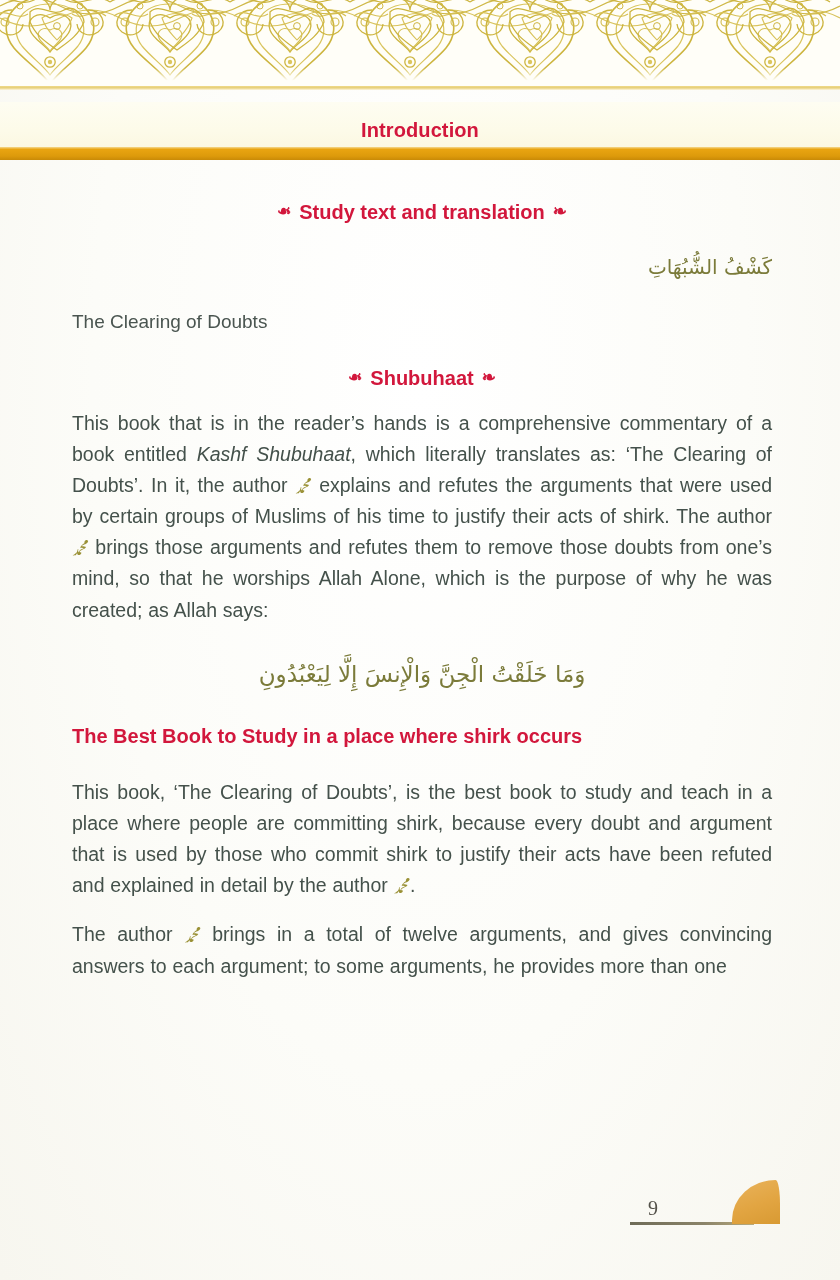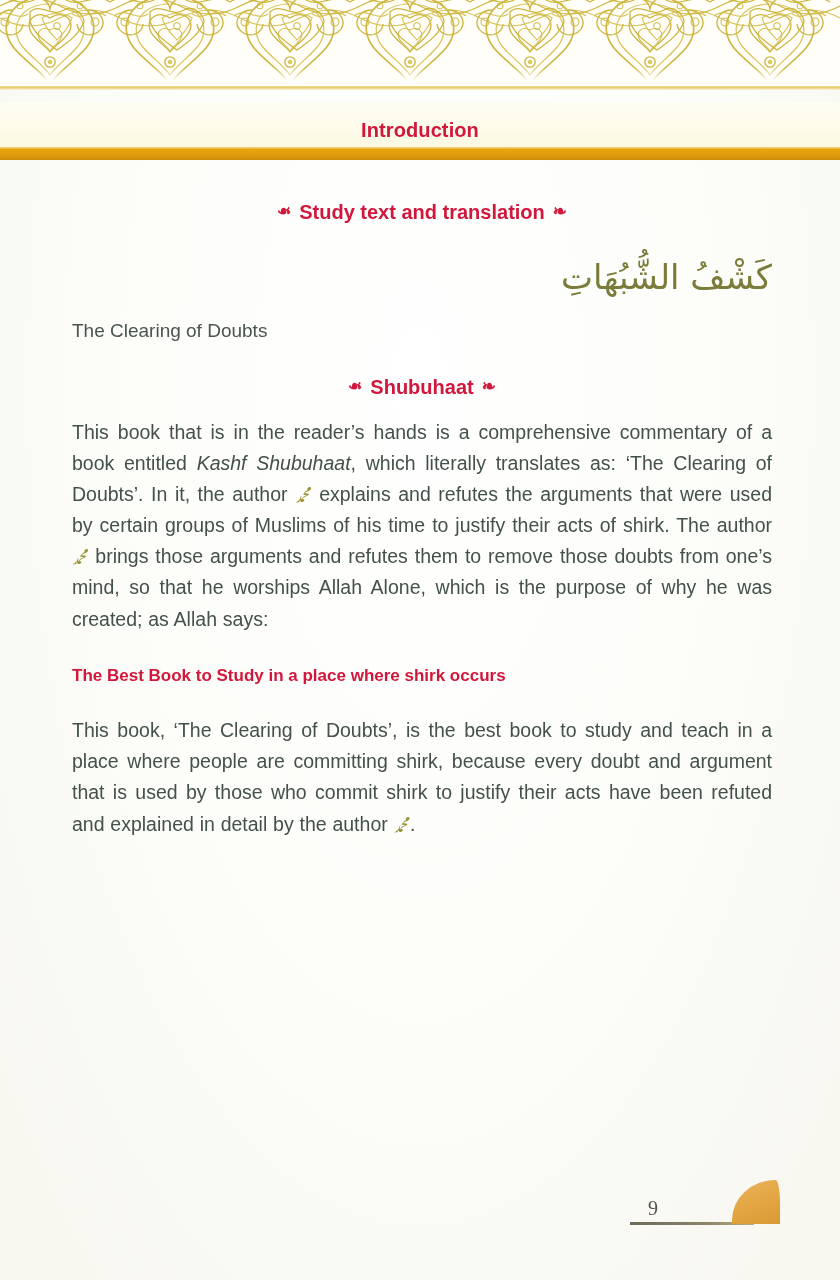--- a/index.html
+++ b/index.html
@@ -92,32 +92,32 @@
     font-size: 17px;
     display: inline-block;
     vertical-align: 2px;
   }
   .flourish.left  { transform: scaleX(-1); margin-right: 8px; }
   .flourish.right { margin-left: 8px; }
 
   .arabic-title {
     text-align: right;
     font-family: "DejaVu Sans", sans-serif;
-    font-size: 34px;
+    font-size: 20px;
     color: #7b7b3a;
     direction: rtl;
     margin-top: 28px;
     line-height: 1.5;
     letter-spacing: 0;
   }
 
   .plain-line {
     font-size: 19px;
     color: #4a5550;
-    margin-top: 14px;
+    margin-top: 26px;
     line-height: 1.45;
   }
 
   p.body {
     font-size: 19.5px;
     line-height: 1.60;
     color: #44514b;
     margin: 18px 0 0 0;
     text-align: justify;
     text-justify: inter-word;
@@ -151,21 +151,21 @@
     color: #44514b;
     margin: 18px 0 0 0;
     padding-left: 50px;
     padding-right: 18px;
     text-align: justify;
   }
 
   .sub-head {
     color: #d2173c;
     font-weight: bold;
-    font-size: 17px;
+    font-size: 20px;
     margin: 30px 0 0 0;
     line-height: 1.3;
   }
 
   
   .footer {
     position: absolute;
     bottom: 38px;
     right: 48px;
     width: 170px;
@@ -321,26 +321,28 @@
     <div class="arabic-title">كَشْفُ الشُّبُهَاتِ</div>
 
     <div class="plain-line">The Clearing of Doubts</div>
 
     <div class="section-head" style="margin-top:30px;">
       <span class="flourish left">❧</span><span>Shubuhaat</span><span class="flourish right">❧</span>
     </div>
 
     <p class="body"><span>This book that is in the reader’s hands is a comprehensive commentary of a book entitled </span><em>Kashf Shubuhaat</em><span>, which literally translates as: ‘The Clearing of Doubts’. In it, the author </span><span class="honorific">ﷴ</span><span> explains and refutes the arguments that were used by certain groups of Muslims of his time to justify their acts of shirk. The author </span><span class="honorific">ﷴ</span><span> brings those arguments and refutes them to remove those doubts from one’s mind, so that he worships Allah Alone, which is the purpose of why he was created; as Allah says:</span></p>
 
+    <div class="ayah">وَمَا خَلَقْتُ الْجِنَّ وَالْإِنسَ إِلَّا لِيَعْبُدُونِ</div>
 
 
     <div class="sub-head">The Best Book to Study in a place where shirk occurs</div>
 
     <p class="body tight"><span>This book, ‘The Clearing of Doubts’, is the best book to study and teach in a place where people are committing shirk, because every doubt and argument that is used by those who commit shirk to justify their acts have been refuted and explained in detail by the author </span><span class="honorific">ﷴ</span><span>.</span></p>
 
+    <p class="body"><span>The author </span><span class="honorific">ﷴ</span><span> brings in a total of twelve arguments, and gives convincing answers to each argument; to some arguments, he provides more than one</span></p>
 
   </div>
 
   <div class="footer">
     <div class="folio">9</div>
     <div class="footer-rule"></div>
     <div class="footer-fan-notch"></div>
     <div class="footer-fan"></div>
   </div>
 

